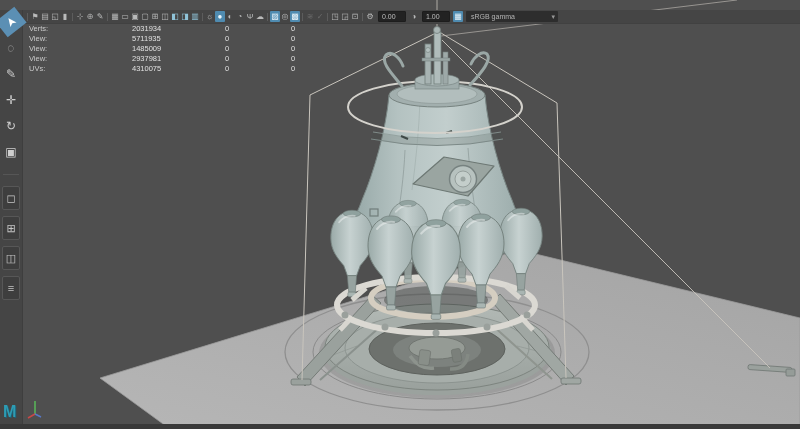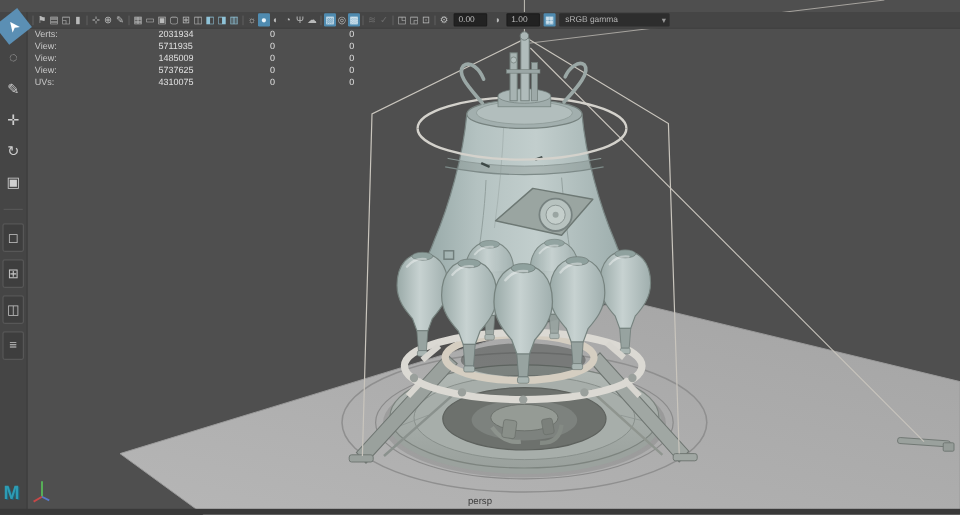--- a/index.html
+++ b/index.html
@@ -290,34 +290,33 @@
       <span class="hud-c">0</span>
     </div>
     <div class="hud-row">
       <span class="hud-label">View:</span>
       <span class="hud-value">1485009</span>
       <span class="hud-c">0</span>
       <span class="hud-c">0</span>
     </div>
     <div class="hud-row">
       <span class="hud-label">View:</span>
-      <span class="hud-value">5737625</span>
+      <span class="hud-value">2937981</span>
       <span class="hud-c">0</span>
       <span class="hud-c">0</span>
     </div>
     <div class="hud-row">
       <span class="hud-label">UVs:</span>
       <span class="hud-value">4310075</span>
       <span class="hud-c">0</span>
       <span class="hud-c">0</span>
     </div>
   </div>
 
   <svg class="axis-gizmo" width="18" height="22">
     <line x1="9" y1="16" x2="9" y2="3" stroke="#58b858" stroke-width="1.5"></line>
     <line x1="9" y1="16" x2="2" y2="20" stroke="#c84848" stroke-width="1.5"></line>
     <line x1="9" y1="16" x2="15" y2="19" stroke="#5878c8" stroke-width="1.5"></line>
   </svg>
 
-  <div class="camera-label">persp</div>
 
   <div class="bottom-edge"></div>
 </div>
 
 </body></html>

